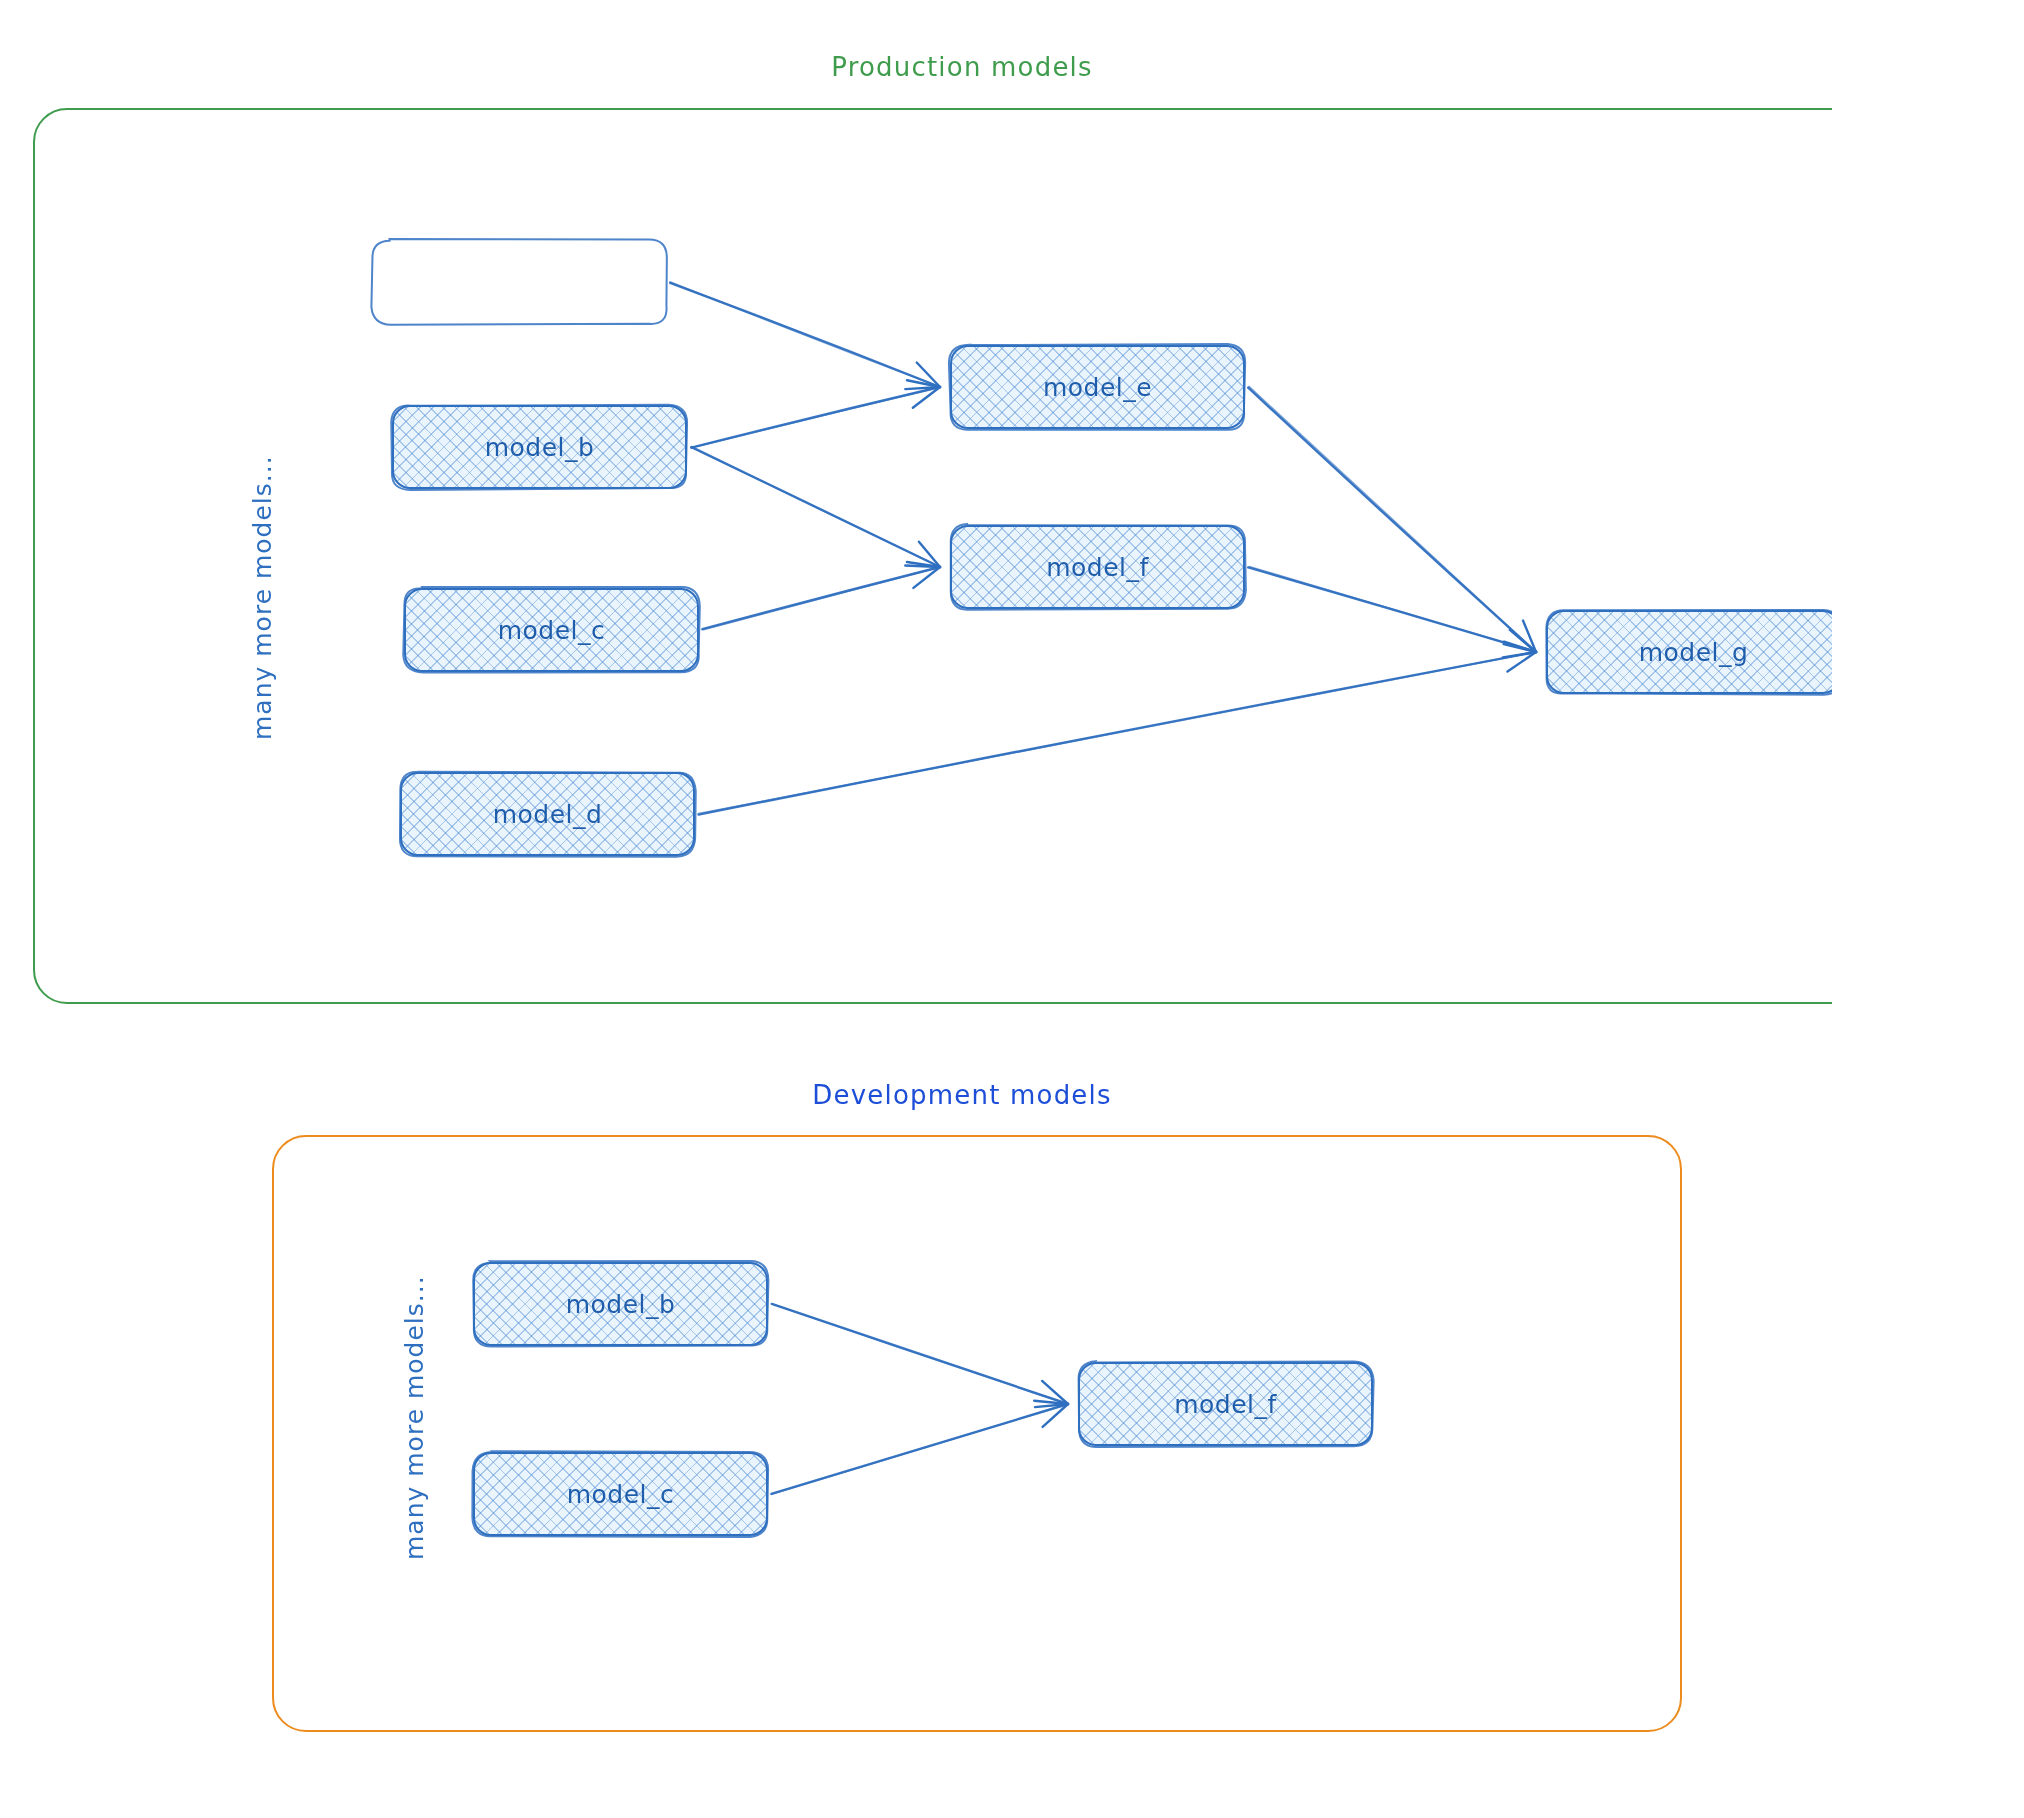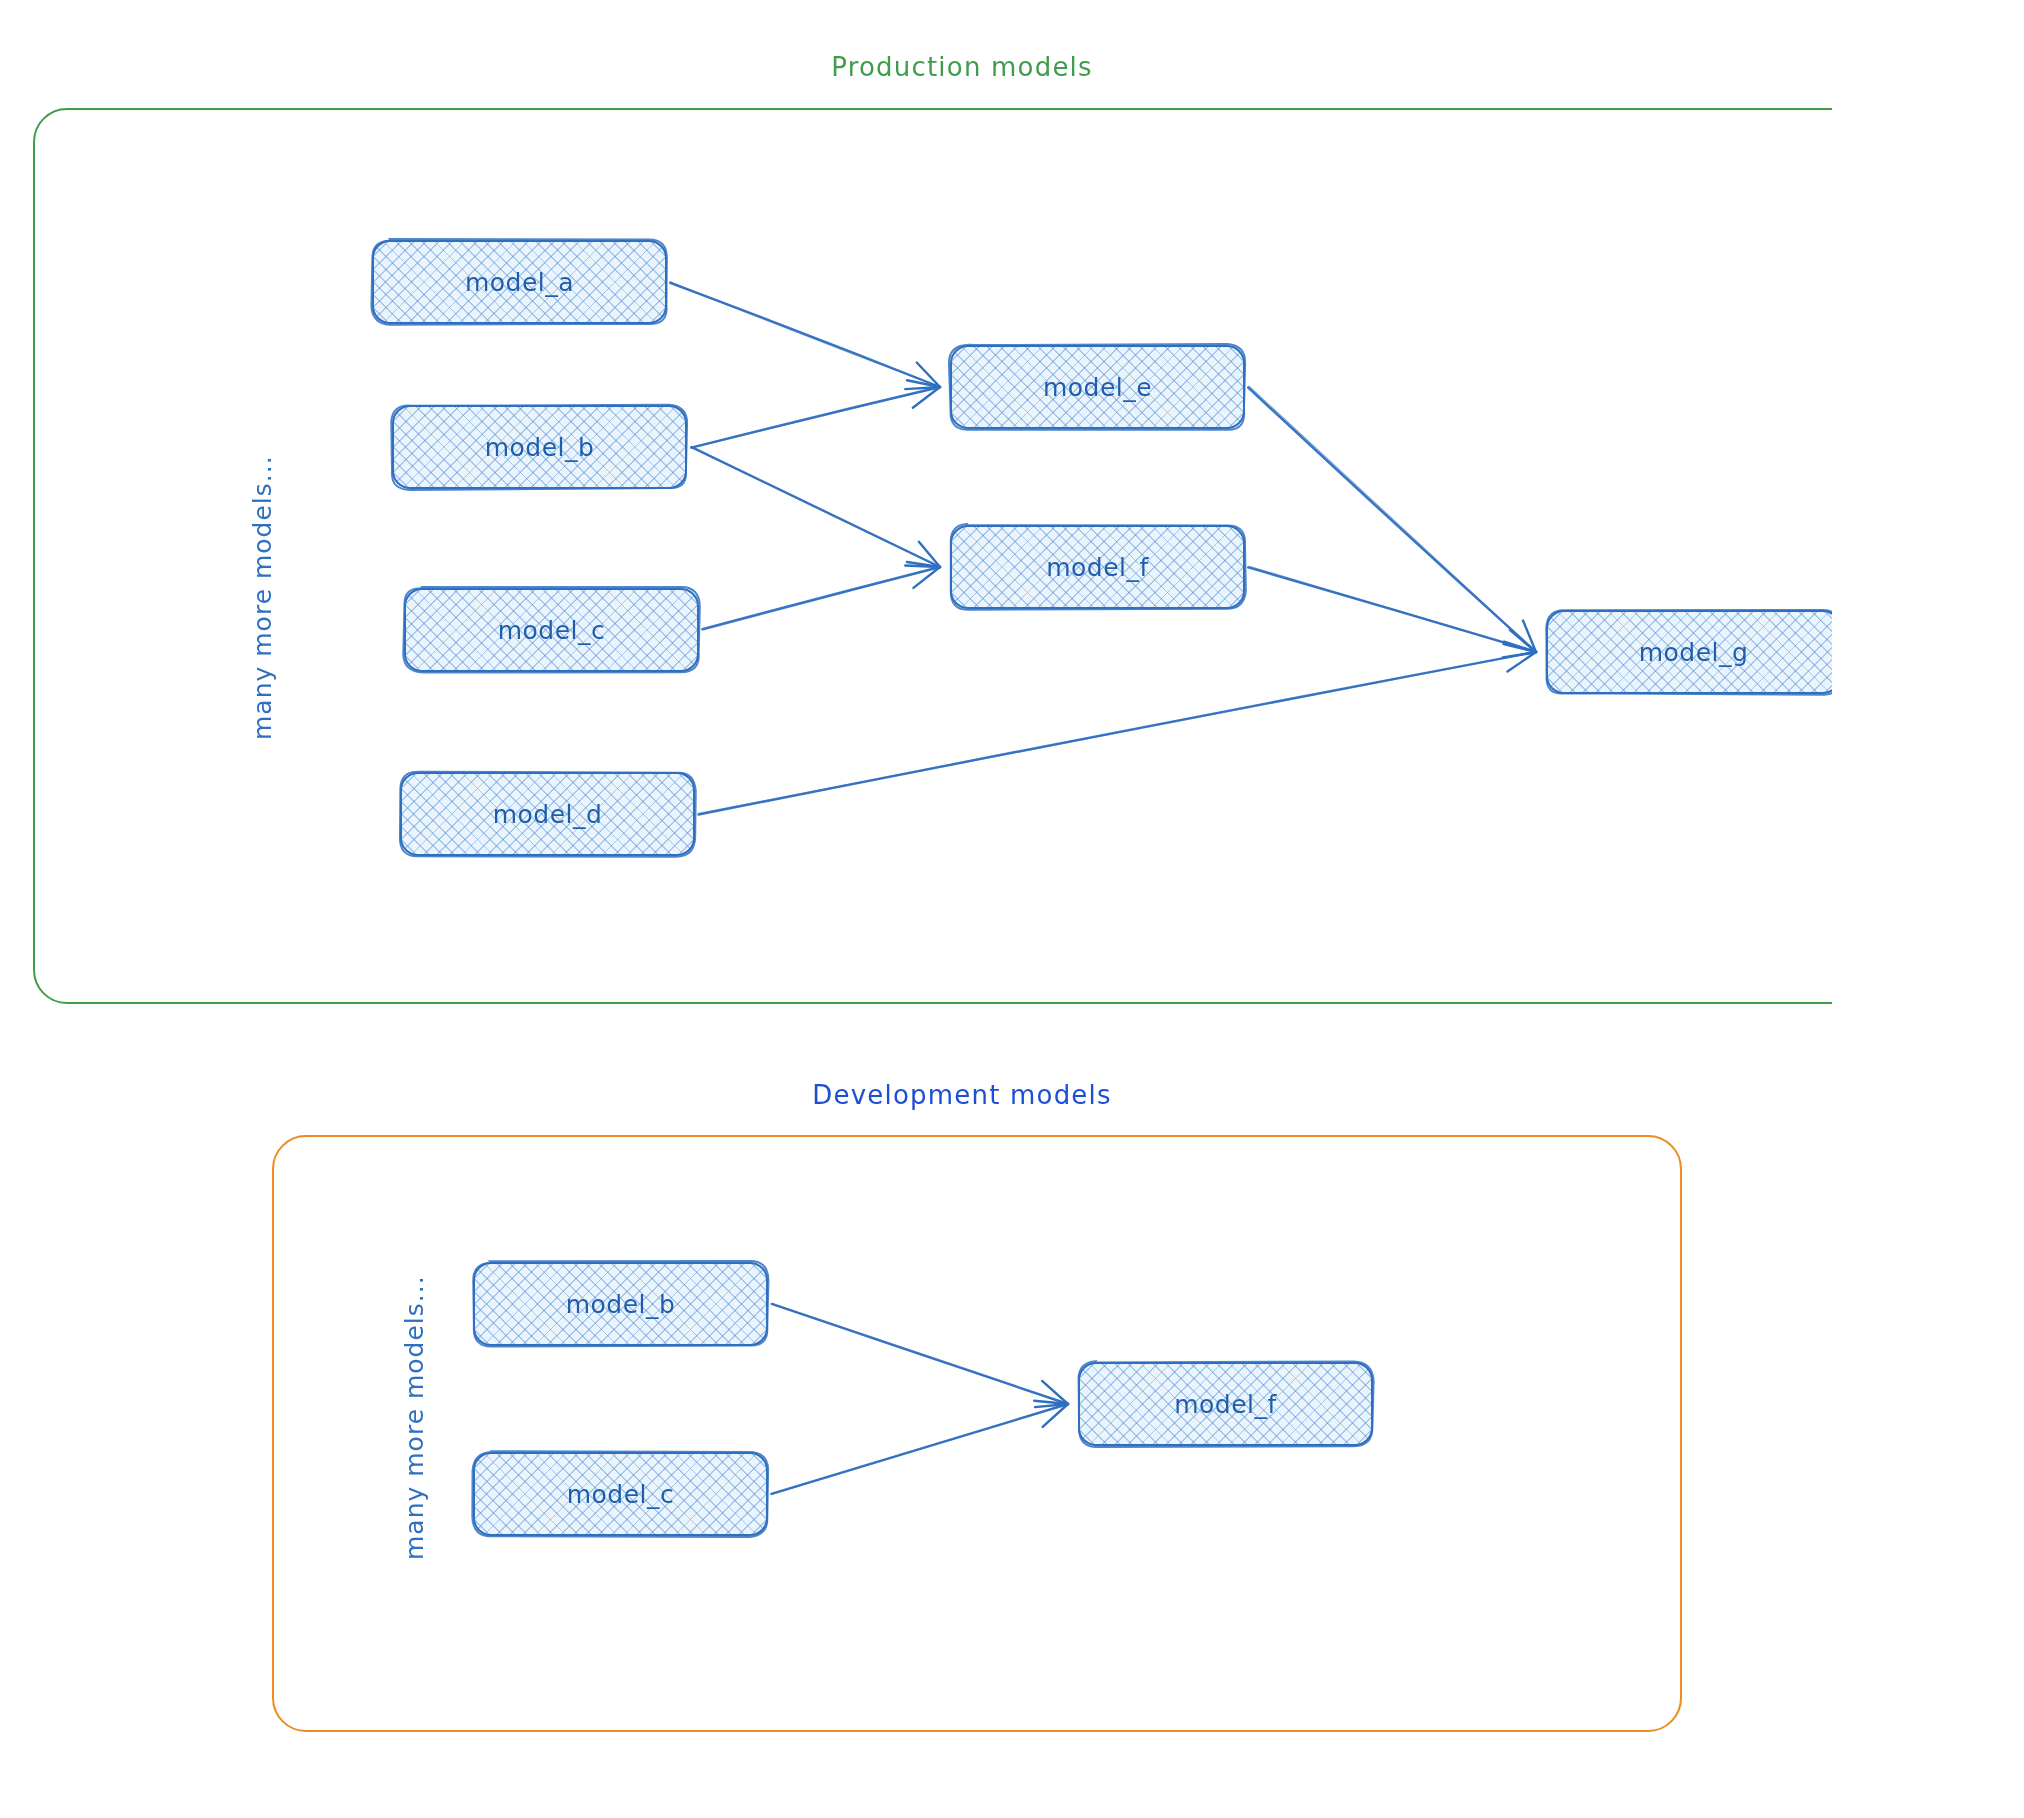--- a/index.html
+++ b/index.html
@@ -225,23 +225,20 @@
       <g>
         <path d="M 771.3742769004192 1493.9229625050086 Q 920.0586229190783 1448.1817249351188 1068 1404" fill="none" stroke="#2f6fc0" stroke-width="2.4" stroke-linecap="round" stroke-opacity="0.95"></path>
         <path d="M 772.4758080012052 1493.9159876350388 Q 920.0383555898528 1449.2164312659002 1068 1404" fill="none" stroke="#2f6fc0" stroke-width="1.6" stroke-linecap="round" stroke-opacity="0.6"></path>
         <path d="M 1042.6389978903735 1426.9212478981326 L 1068 1404" fill="none" stroke="#2f6fc0" stroke-width="2.4" stroke-linecap="round"></path>
         <path d="M 1034.2242186200106 1400.7024356969162 L 1068 1404" fill="none" stroke="#2f6fc0" stroke-width="2.4" stroke-linecap="round"></path>
       </g>
     </svg>
     <div class="group-title prod" style="left: 962px; top: 52px;">Production models</div>
     <div class="group-box prod" style="left: 33px; top: 108px; width: 1914px; height: 896px;"></div>
     <div class="side-label" style="left: 248px; top: 740px;">many more models...</div>
-    <div class="node" style="left: 372px; top: 240px; width: 295px; height: 84px;">
-      <span class="node-label">model_a</span>
-    </div>
     <div class="node" style="left: 392px; top: 405px; width: 295px; height: 84px;">
       <span class="node-label">model_b</span>
     </div>
     <div class="node" style="left: 404px; top: 588px; width: 295px; height: 84px;">
       <span class="node-label">model_c</span>
     </div>
     <div class="node" style="left: 950px; top: 345px; width: 295px; height: 84px;">
       <span class="node-label">model_e</span>
     </div>
     <div class="node" style="left: 400px; top: 772px; width: 295px; height: 84px;">

